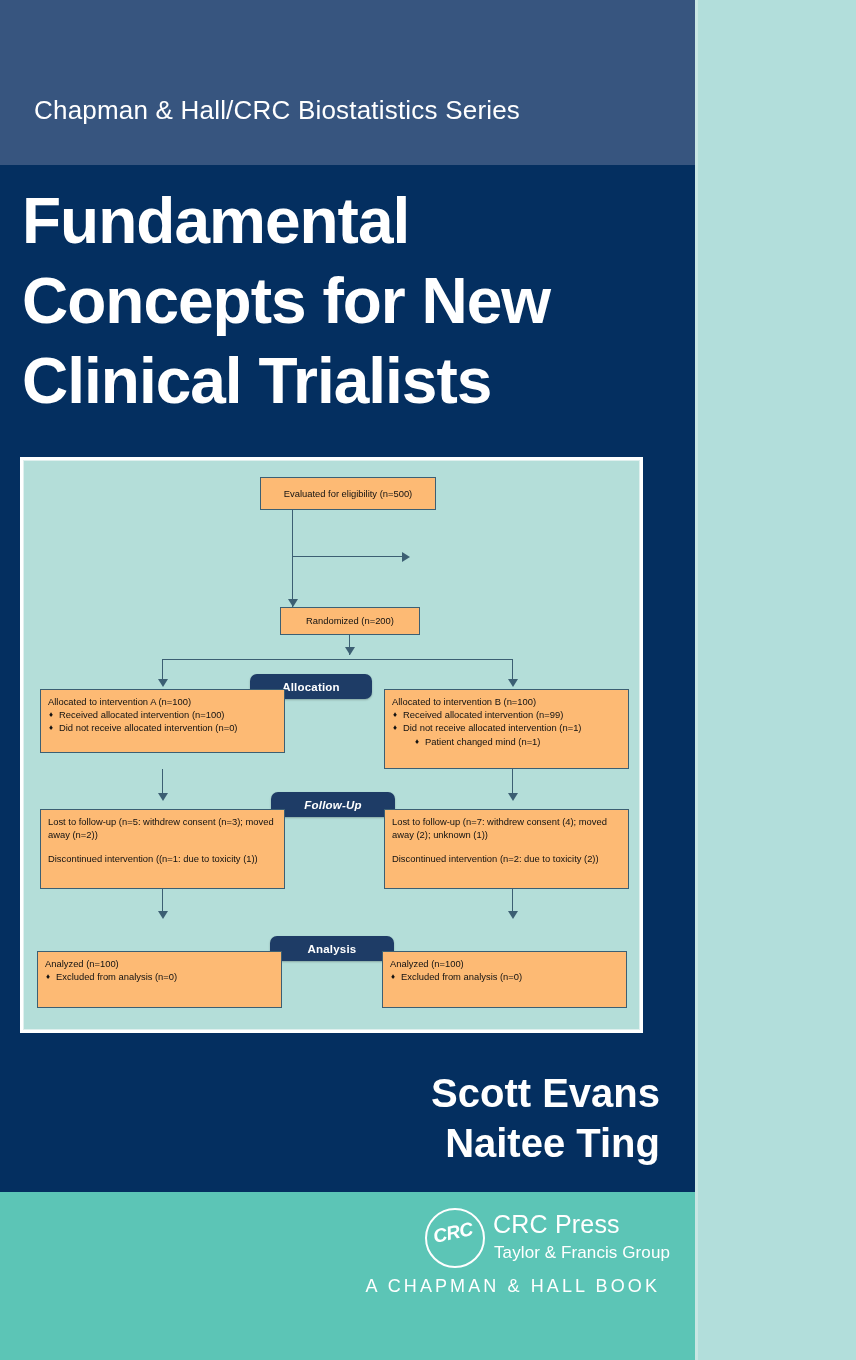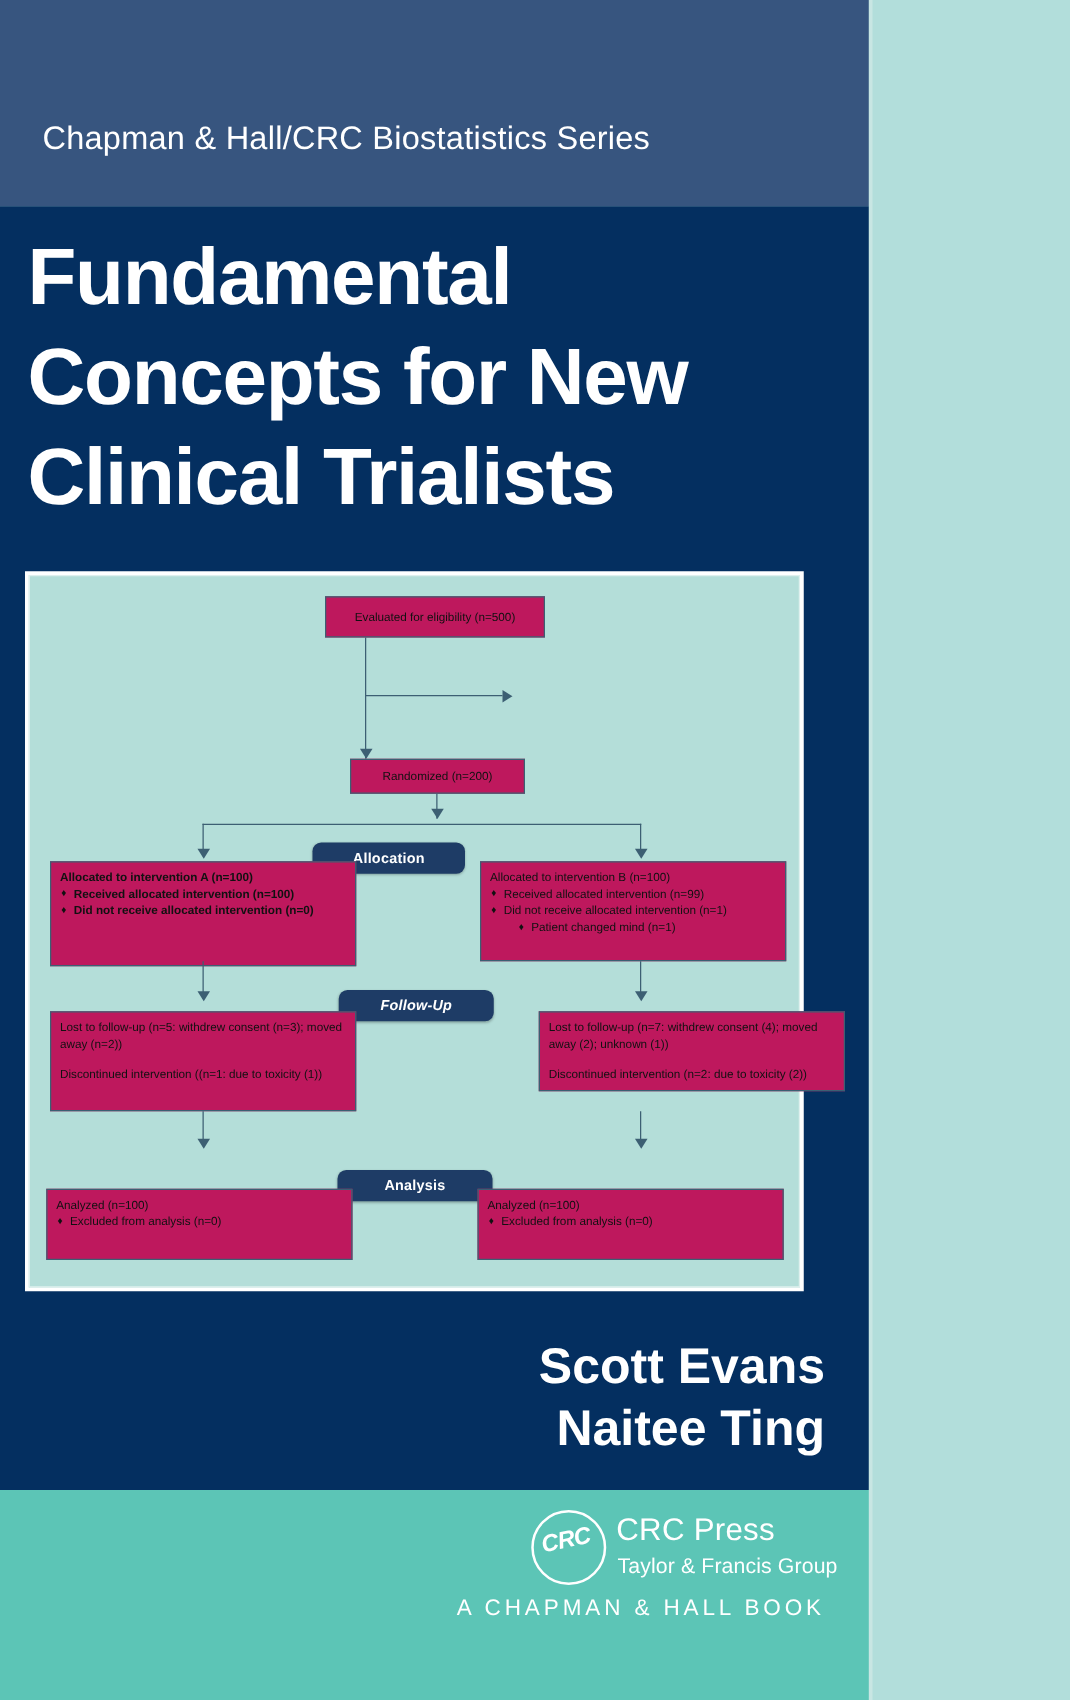--- a/index.html
+++ b/index.html
@@ -79,21 +79,21 @@
   #diagram-panel{
     position:absolute;left:20px;top:457px;width:623px;height:576px;
     background:#ffffff;padding:3px;box-sizing:border-box;
   }
   #diagram-inner{
     position:relative;width:100%;height:100%;
     background:#b4ded9;box-sizing:border-box;
     border:1px solid #dff0ee;
   }
   .fbox{
-    position:absolute;background:#be185d;border:1.4px solid #3c5f73;
+    position:absolute;background:#fdba74;border:1.4px solid #3c5f73;
     box-sizing:border-box;padding:5px 7px;
     font-size:9.4px;line-height:13.2px;color:#111111;
   }
   .fbox .hdr{display:block;}
   .fbox ul{margin:0;padding:0;list-style:none;}
   .fbox li{position:relative;padding-left:11px;display:block;}
   .fbox li::before{content:"\2666";position:absolute;left:1px;top:0;font-size:8px;}
   .fbox li.sub{padding-left:33px;}
   .fbox li.sub::before{left:23px;}
   .fbox p{margin:0 0 11px 0;}
@@ -164,21 +164,21 @@
       <div class="conn hline" style="left:138px;top:198px;width:351px;"></div>
       <div class="conn vline" style="left:138px;top:198px;height:26px;"></div>
       <div class="conn vline" style="left:488px;top:198px;height:26px;"></div>
       <div class="arrow-d" style="left:134px;top:218px;"></div>
       <div class="arrow-d" style="left:484px;top:218px;"></div>
 
       <div class="stage-label" style="left:226px;top:213px;width:122px;height:25px;">
         <span>Allocation</span>
       </div>
 
-      <div class="fbox" style="left:16px;top:228px;width:245px;height:84px;font-weight:bold;">
+      <div class="fbox" style="left:16px;top:228px;width:245px;height:64px;">
         <span class="hdr">Allocated to intervention A (n=100)</span>
         <ul>
           <li>Received allocated intervention (n=100)</li>
           <li>Did not receive allocated intervention (n=0)</li>
         </ul>
       </div>
 
       <div class="fbox" style="left:360px;top:228px;width:245px;height:80px;">
         <span class="hdr">Allocated to intervention B (n=100)</span>
         <ul>
@@ -195,21 +195,21 @@
 
       <div class="stage-label" style="left:247px;top:331px;width:124px;height:25px;font-style:italic;">
         <span>Follow-Up</span>
       </div>
 
       <div class="fbox" style="left:16px;top:348px;width:245px;height:80px;">
         <p>Lost to follow-up (n=5: withdrew consent (n=3); moved away (n=2))</p>
         <p>Discontinued intervention ((n=1: due to toxicity (1))</p>
       </div>
 
-      <div class="fbox" style="left:360px;top:348px;width:245px;height:64px;margin-left:47px;">
+      <div class="fbox" style="left:360px;top:348px;width:245px;height:80px;">
         <p>Lost to follow-up (n=7: withdrew consent (4); moved away (2); unknown (1))</p>
         <p>Discontinued intervention (n=2: due to toxicity (2))</p>
       </div>
 
       <div class="conn vline" style="left:138px;top:428px;height:28px;"></div>
       <div class="conn vline" style="left:488px;top:428px;height:28px;"></div>
       <div class="arrow-d" style="left:134px;top:450px;"></div>
       <div class="arrow-d" style="left:484px;top:450px;"></div>
 
       <div class="stage-label" style="left:246px;top:475px;width:124px;height:25px;">

